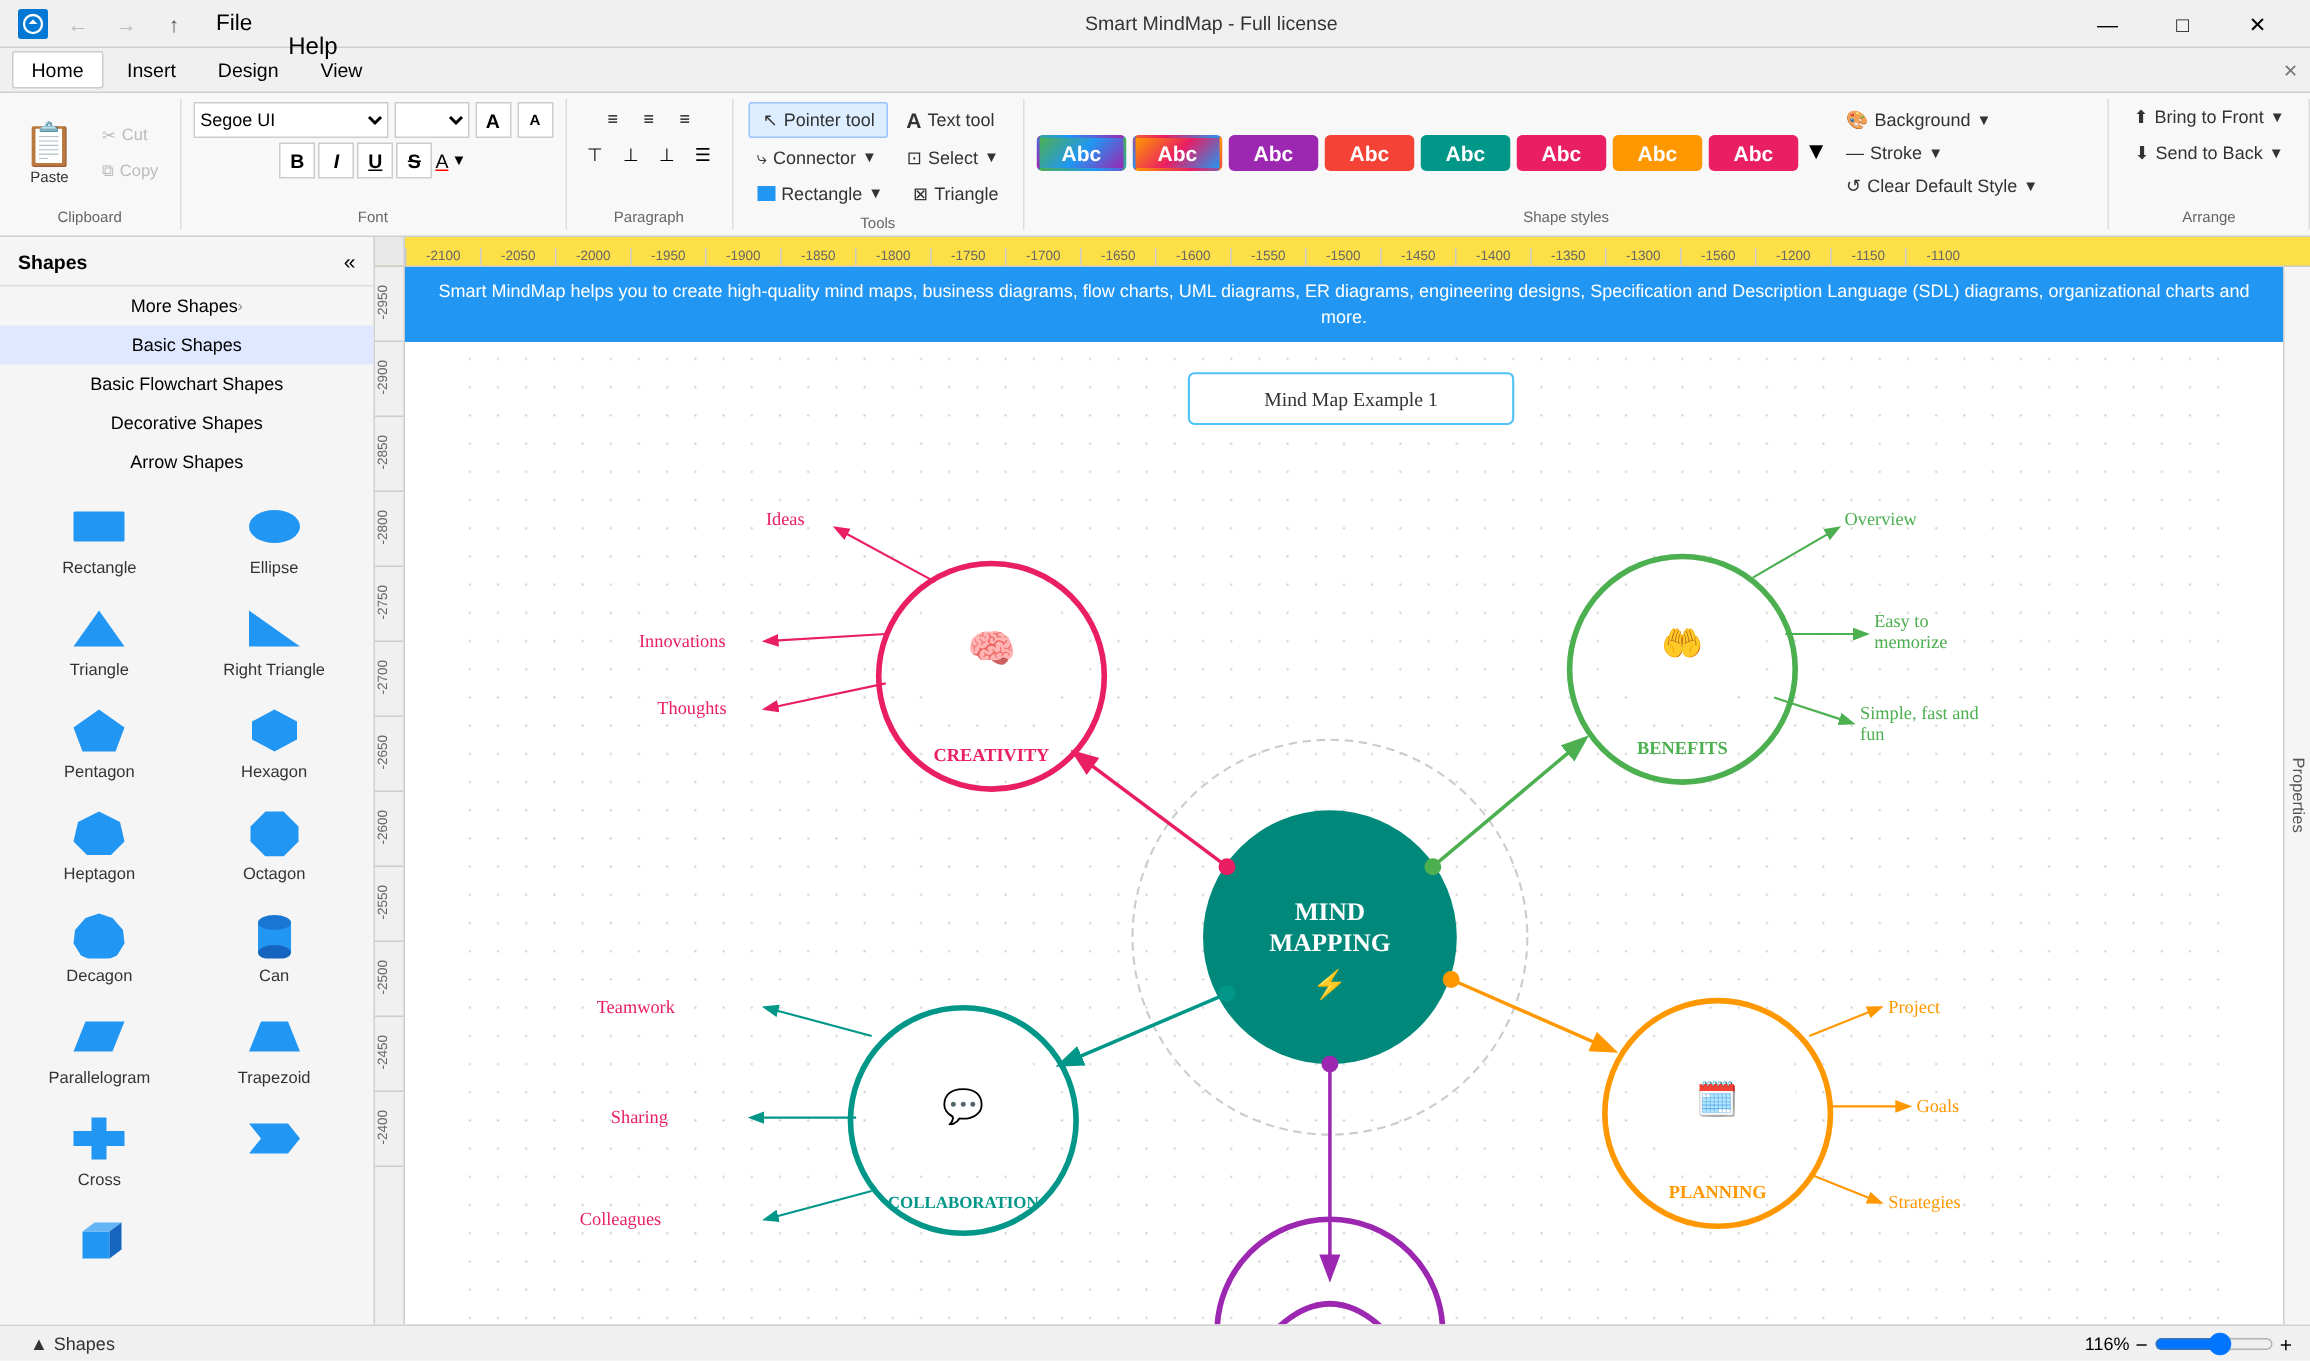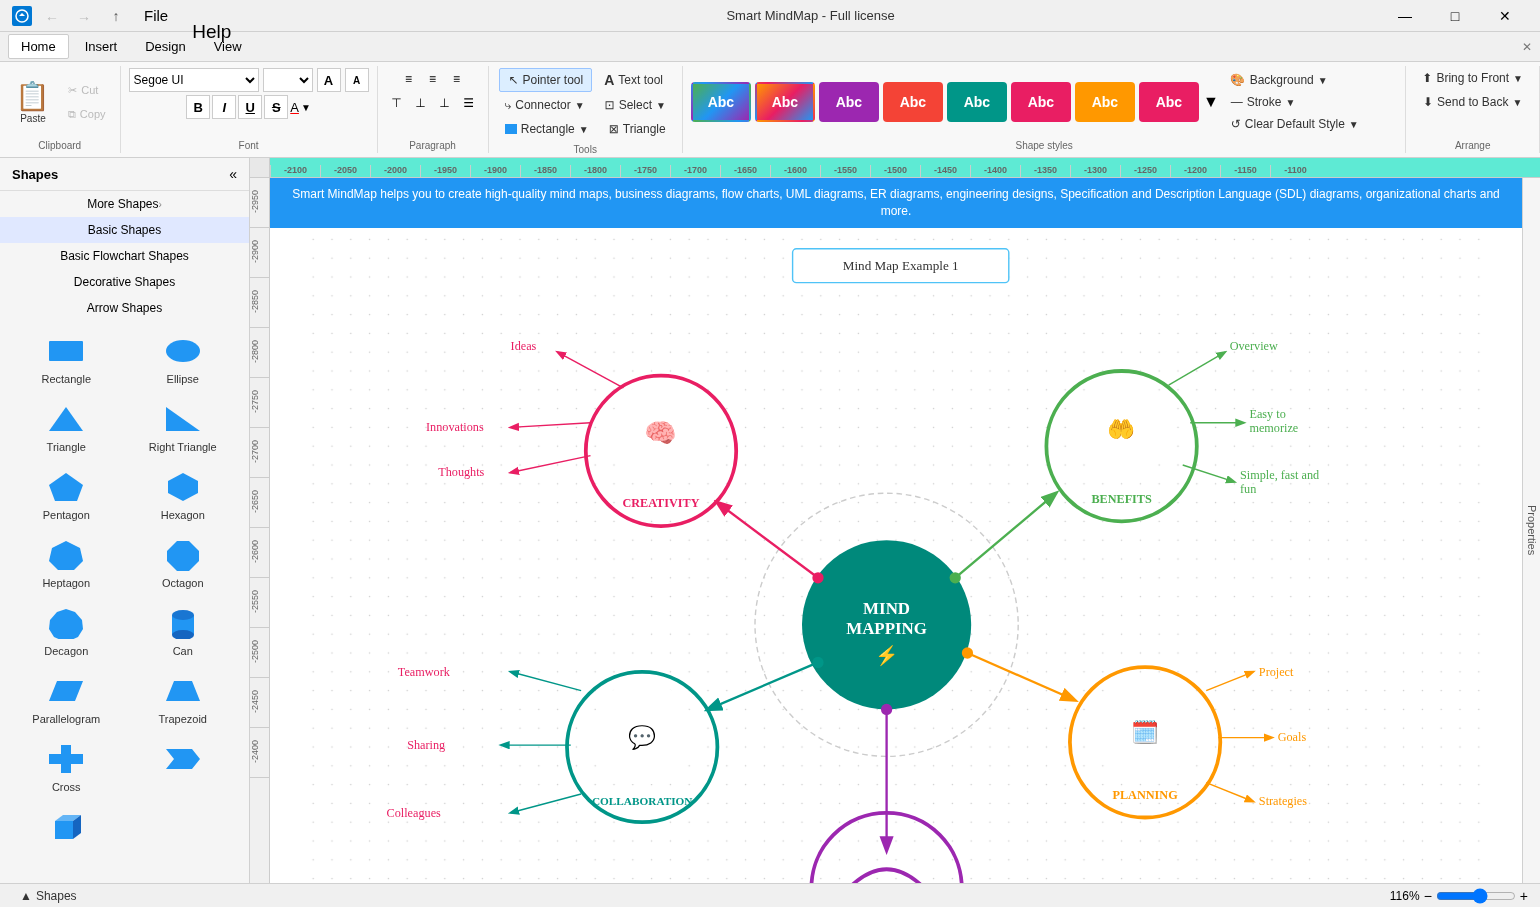--- a/index.html
+++ b/index.html
@@ -152,21 +152,21 @@
       cursor: pointer;
       font-size: 12px;
       color: #333;
       white-space: nowrap;
       border-radius: 2px;
     }
     .tool-btn.active { background: #dceeff; border: 1px solid #99c4ff; }
     .tool-btn-arrow { font-size: 10px; }
     .style-swatch {
       width: 60px;
-      height: 40px;
+      height: 24px;
       border-radius: 4px;
       cursor: pointer;
       display: flex;
       align-items: center;
       justify-content: center;
       font-size: 14px;
       font-weight: bold;
       color: white;
       border: 2px solid transparent;
     }
@@ -265,28 +265,27 @@
       flex: 1;
       display: flex;
       flex-direction: column;
       overflow: hidden;
       position: relative;
     }
 
     
     .ruler-h {
       height: 20px;
-      background: #5eead4;
+      background: #fde047;
       border-bottom: 1px solid #ccc;
       display: flex;
       align-items: flex-end;
       padding-left: 20px;
       overflow: hidden;
       position: relative;
-      font-weight: bold;
     }
     .ruler-corner {
       position: absolute;
       left: 0;
       top: 0;
       width: 20px;
       height: 20px;
       background: #e8e8e8;
       border-right: 1px solid #ccc;
       border-bottom: 1px solid #ccc;
@@ -403,21 +402,21 @@
     <div style="width:20px;height:20px;background:#0078d4;display:flex;align-items:center;justify-content:center;border-radius:2px;">
       <svg width="14" height="14" viewBox="0 0 14 14">
           <circle cx="7" cy="7" r="6" fill="none" stroke="white" stroke-width="1.5"></circle>
           <path d="M4 7 L7 4 L10 7" fill="white" stroke="none"></path>
         </svg>
     </div>
     <button class="nav-icon disabled">←</button>
     <button class="nav-icon disabled">→</button>
     <button class="nav-icon">↑</button>
     <span style="cursor:pointer;font-size:15px;padding:2px 8px;">File</span>
-    <span style="cursor:pointer;font-size:19px;padding:2px 8px;margin-top:32px;">Help</span>
+    <span style="cursor:pointer;font-size:16px;padding:2px 8px;margin-top:32px;">Help</span>
   </div>
   <div class="title-bar-center">Smart MindMap - Full license</div>
   <div class="title-bar-right">
     <button class="win-btn">―</button>
     <button class="win-btn">□</button>
     <button class="win-btn close">✕</button>
   </div>
 </div>
 
 <div class="menu-bar">
@@ -771,21 +770,21 @@
         <div class="ruler-tick">-1750</div>
         <div class="ruler-tick">-1700</div>
         <div class="ruler-tick">-1650</div>
         <div class="ruler-tick">-1600</div>
         <div class="ruler-tick">-1550</div>
         <div class="ruler-tick">-1500</div>
         <div class="ruler-tick">-1450</div>
         <div class="ruler-tick">-1400</div>
         <div class="ruler-tick">-1350</div>
         <div class="ruler-tick">-1300</div>
-        <div class="ruler-tick">-1250</div>
+        <div class="ruler-tick">-1560</div>
         <div class="ruler-tick">-1200</div>
         <div class="ruler-tick">-1150</div>
         <div class="ruler-tick">-1100</div>
       </div>
     </div>
 
     <div style="display:flex;flex:1;overflow:hidden;">
 
       <div class="ruler-v">
         <div class="ruler-v-tick">-2950</div>

